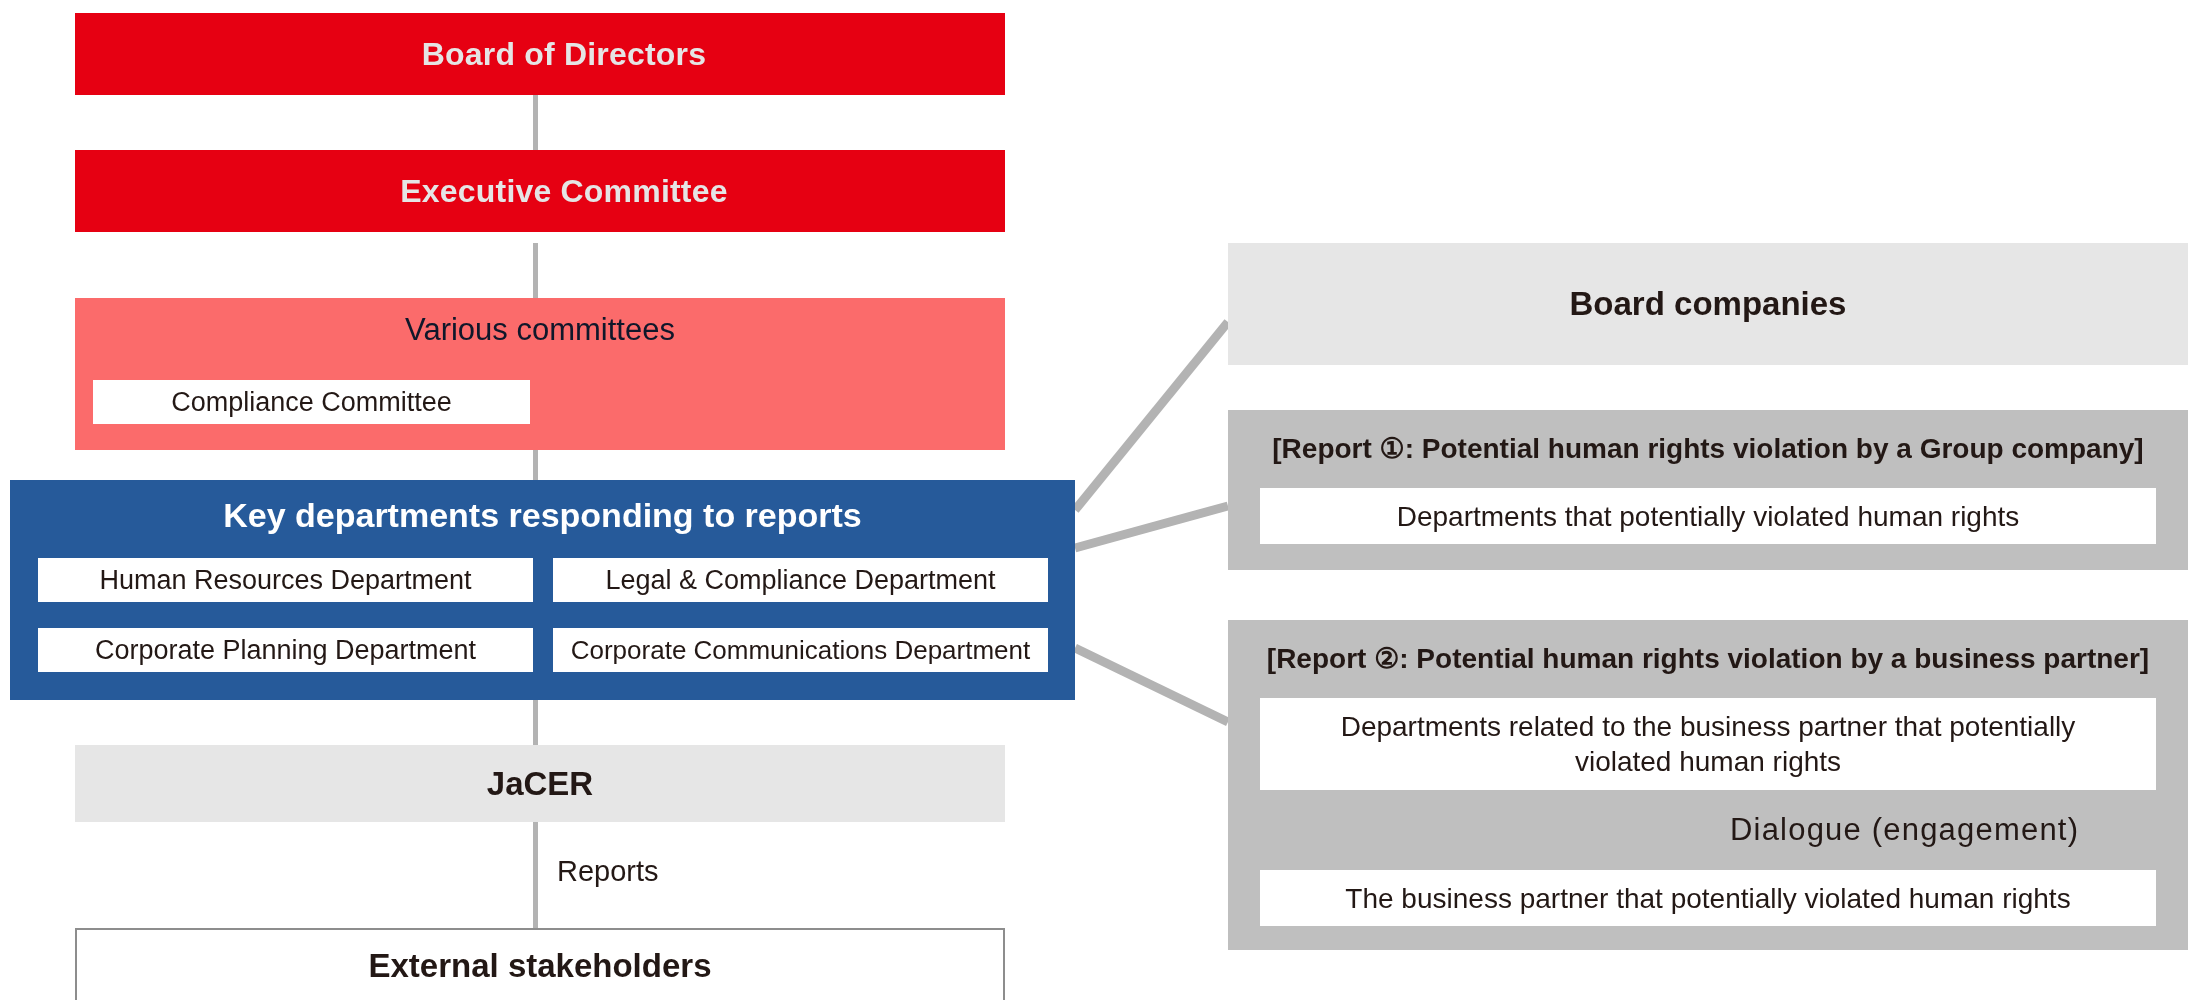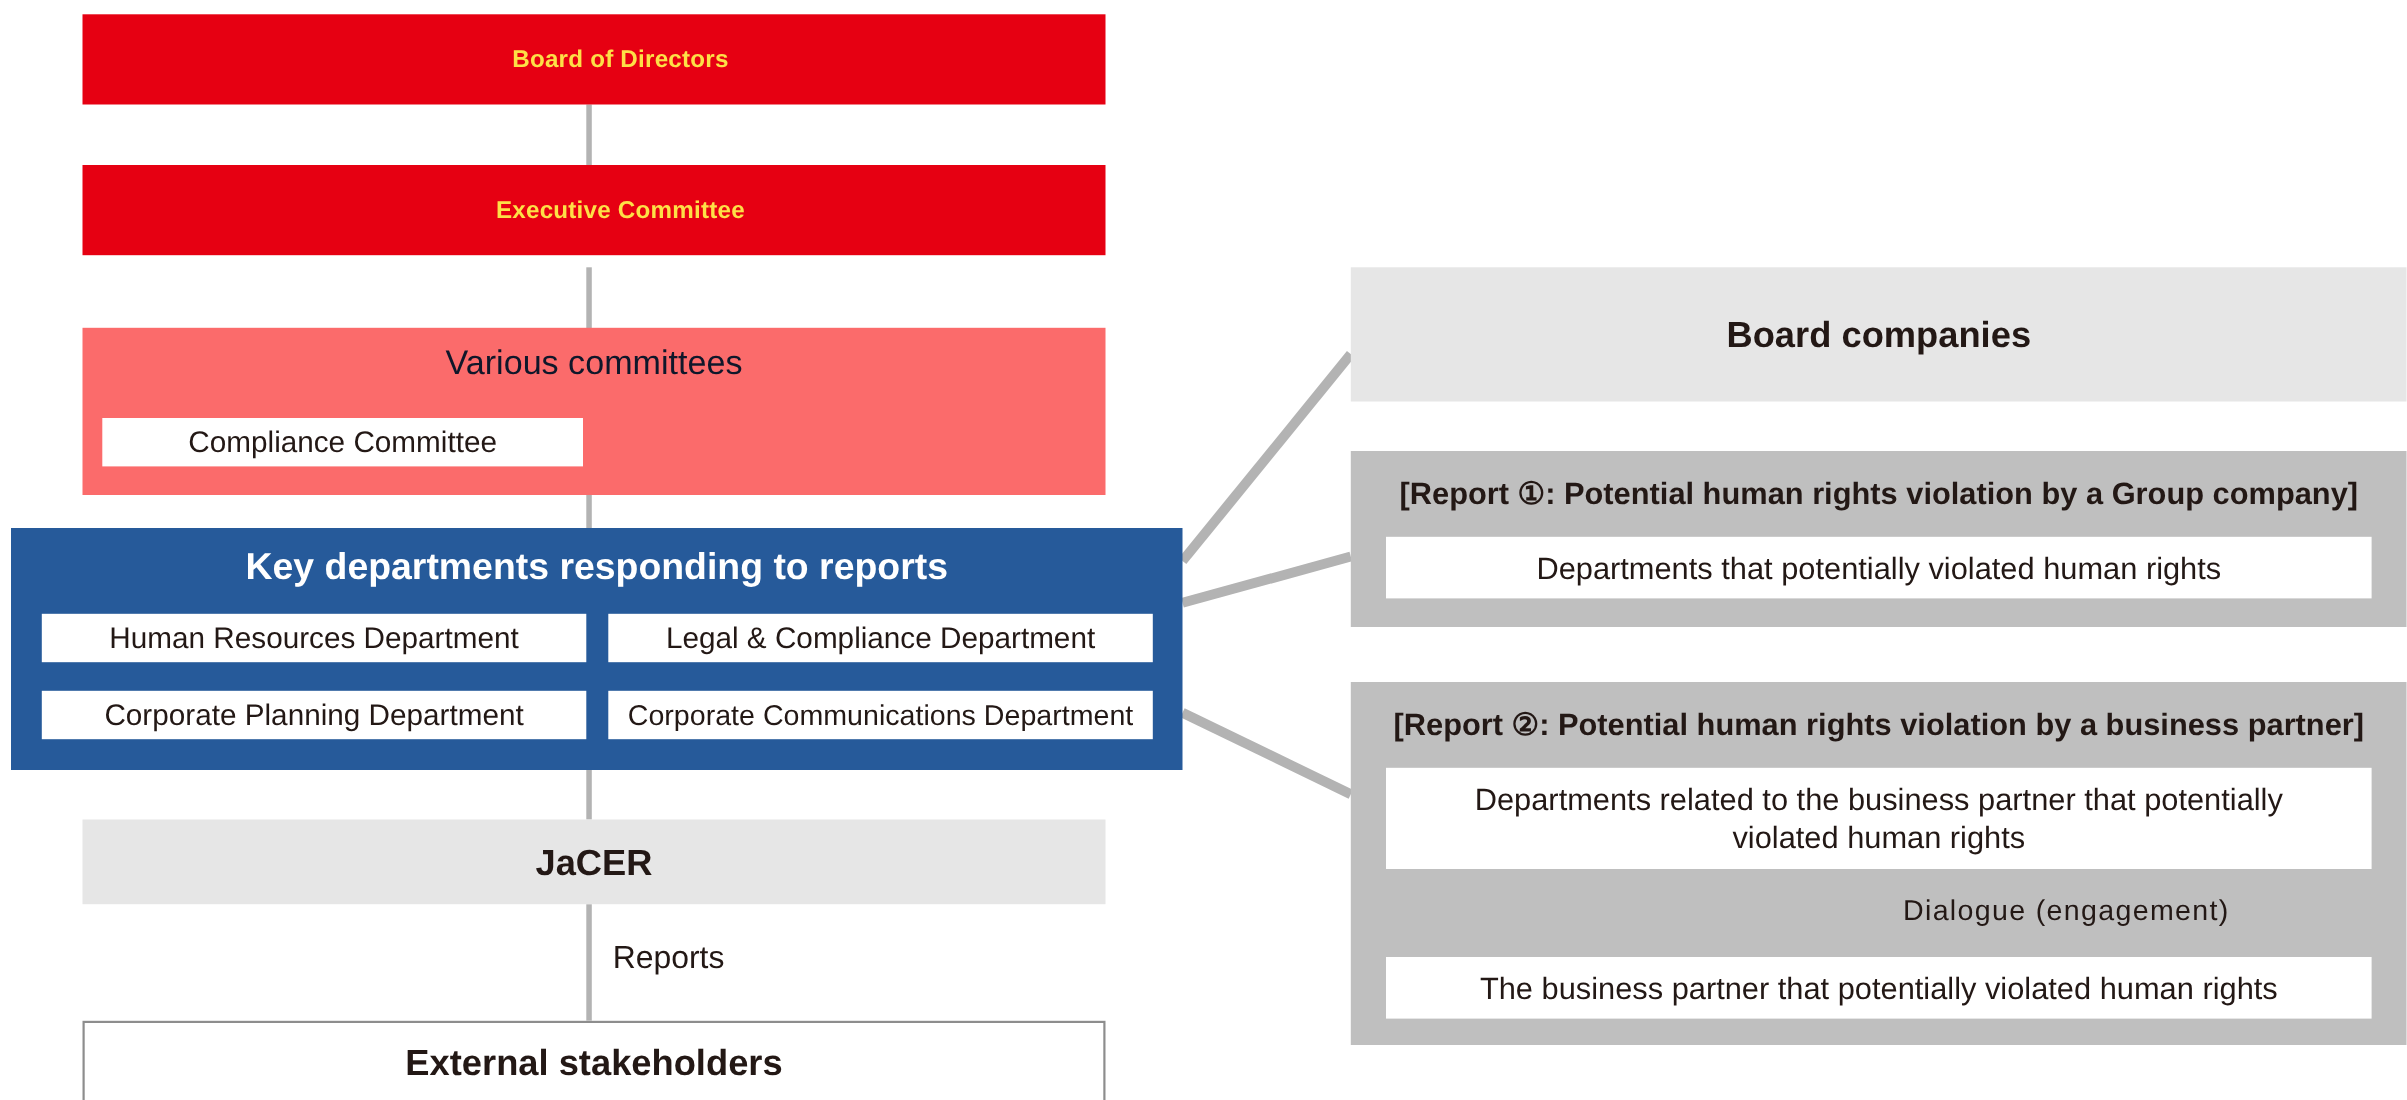--- a/index.html
+++ b/index.html
@@ -26,23 +26,23 @@
     display: flex;
     align-items: center;
     justify-content: center;
     text-align: center;
     line-height: 1.15;
   }
 
   
   .red-box {
     background: #e60012;
-    color: #fde047;
-    font-weight: bold;
-    font-size: 22px;
+    color: #e5e5e5;
+    font-weight: bold;
+    font-size: 32px;
     letter-spacing: .2px;
     padding-left: 48px;
   }
   .pink-box {
     background: #fb6b6b;
     color: #ffffff;
     flex-direction: column;
     justify-content: flex-start;
     padding-top: 8px;
   }
@@ -134,21 +134,21 @@
     color: #231815;
     display: flex;
     align-items: center;
     justify-content: center;
     text-align: center;
     font-size: 28px;
     line-height: 1.25;
   }
   .dialogue-label {
     position: absolute;
-    font-size: 26px;
+    font-size: 31px;
     color: #231815;
     letter-spacing: 1.2px;
     white-space: nowrap;
   }
 
   
   .vline {
     position: absolute;
     background: #b3b3b3;
     width: 5px;

